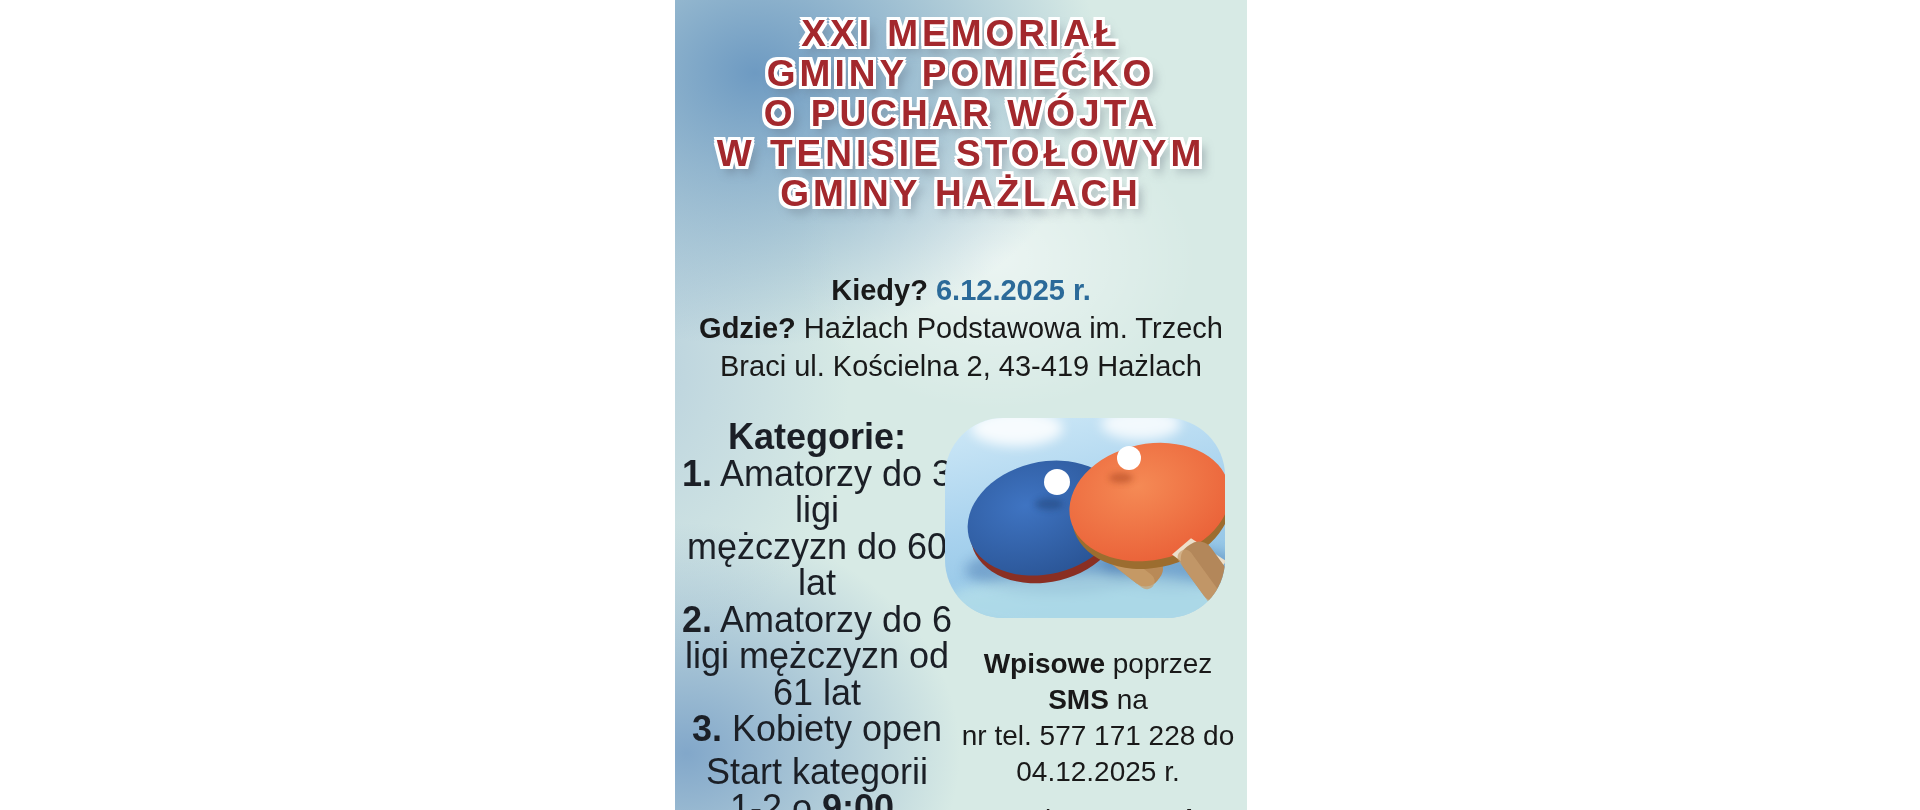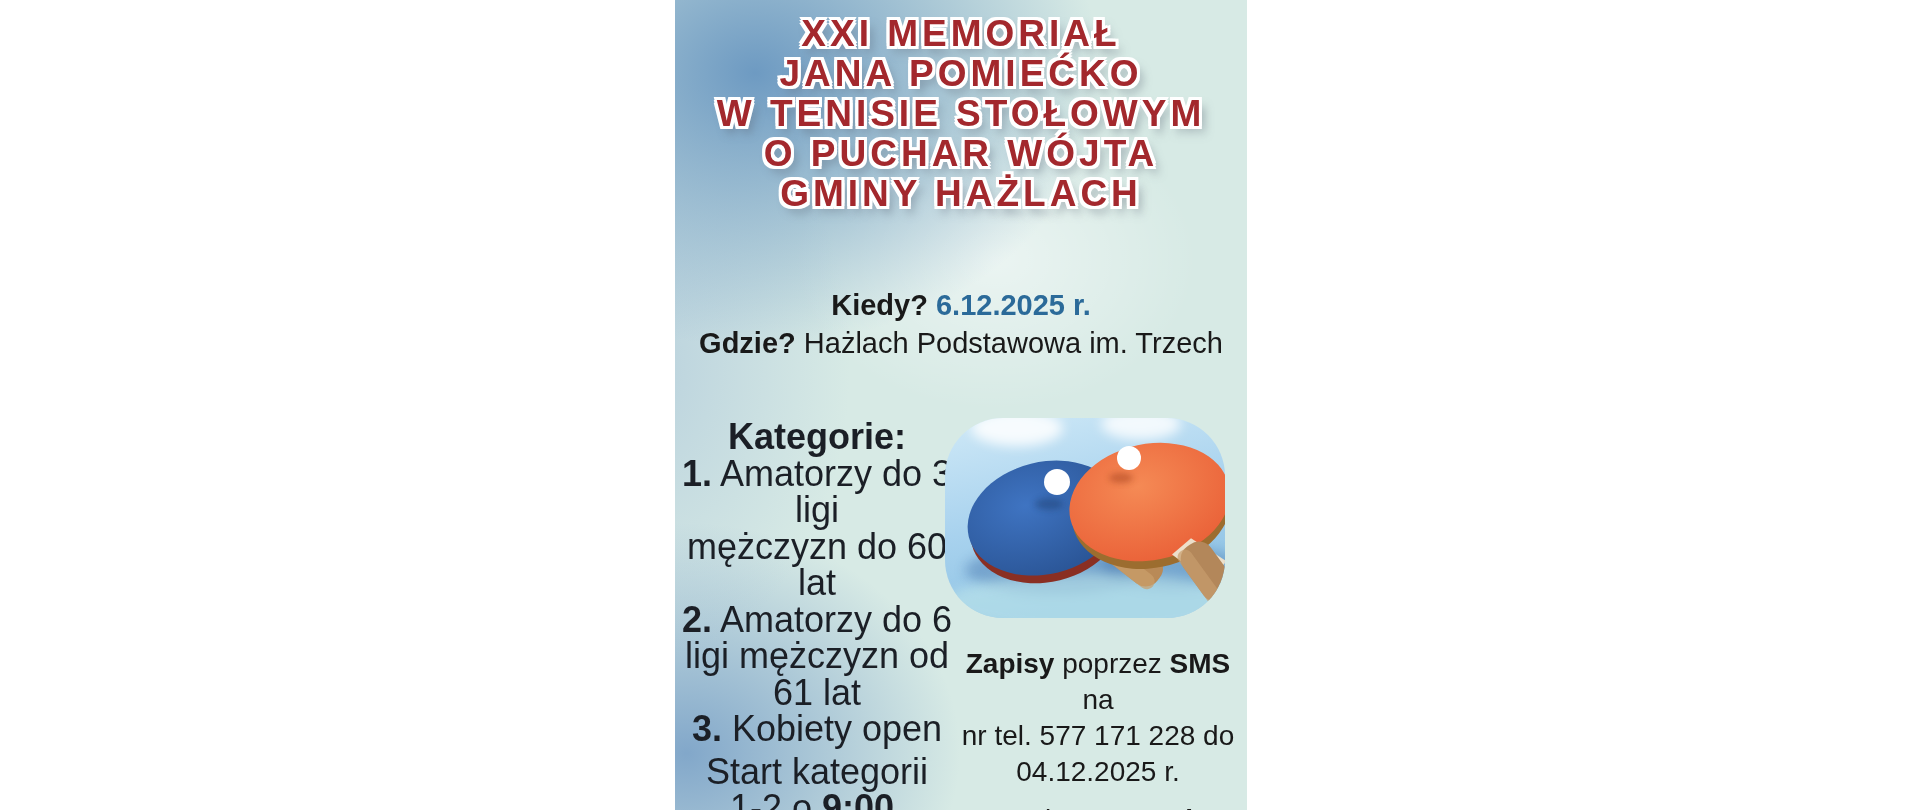--- a/index.html
+++ b/index.html
@@ -24,21 +24,21 @@
     font-size: 37px; font-weight: 700; letter-spacing: 4px; line-height: 40px;
     color: #a3282d; white-space: nowrap;
     text-shadow:
       -3px -3px 0 #fff, 0 -3px 0 #fff, 3px -3px 0 #fff,
       -3px  0   0 #fff, 3px  0   0 #fff,
       -3px  3px 0 #fff, 0  3px 0 #fff, 3px 3px 0 #fff,
       -2px -2px 0 #fff, 2px -2px 0 #fff, -2px 2px 0 #fff, 2px 2px 0 #fff,
       5px 7px 10px rgba(95,105,120,0.55);
   }
 
-  .info-block { position: absolute; top: 286px; left: 0; right: 0; text-align: center;
+  .info-block { position: absolute; top: 271px; left: 0; right: 0; text-align: center;
                 font-size: 29px; line-height: 38px; color: #191919; }
   .b { font-weight: 700; }
   .date { font-weight: 700; color: #2b6a99; }
 
   .left-col { position: absolute; left: 4px; top: 419px; width: 276px; text-align: center;
               font-size: 36px; line-height: 36.5px; color: #1b1f26; }
   .left-col .gap { margin-top: 6px; }
 
   .right-col { position: absolute; left: 278px; top: 646px; width: 290px; text-align: center;
                font-size: 28px; line-height: 36px; color: #191919; }
@@ -48,34 +48,37 @@
   .paddles svg { display: block; width: 280px; height: 200px; }
 </style>
 </head>
 <body>
 
 <div class="stage">
   <div class="poster">
 
     <div class="title-block">
       <div class="title-line">XXI MEMORIAŁ</div>
-      <div class="title-line">JANA POMIEĆKO</div>
+      <div class="title-line">GMINY POMIEĆKO</div>
+      <div class="title-line">O PUCHAR WÓJTA</div>
       <div class="title-line">W TENISIE STOŁOWYM</div>
-      <div class="title-line">O PUCHAR WÓJTA</div>
       <div class="title-line">GMINY HAŻLACH</div>
     </div>
 
     <div class="info-block">
       <div>
         <span class="b">Kiedy?</span>
         <span class="date">6.12.2025 r.</span>
       </div>
       <div>
         <span class="b">Gdzie?</span>
         <span>Hażlach Podstawowa im. Trzech</span>
+      </div>
+      <div>
+        <span>Braci ul. Kościelna 2, 43-419 Hażlach</span>
       </div>
     </div>
 
     <div class="left-col">
       <div class="b">Kategorie:</div>
       <div>
         <span class="b">1.</span>
         <span>Amatorzy do 3 ligi</span>
       </div>
       <div>
@@ -161,21 +164,21 @@
             <rect x="230" y="132" width="15" height="64" rx="7" transform="rotate(-24 247 164)" fill="#c79c6c" opacity="0.7"></rect>
           </g>
           <ellipse cx="176" cy="60" rx="12" ry="5" fill="#a33f1f" opacity="0.5" filter="url(#soft2)"></ellipse>
           <circle cx="184" cy="40" r="12" fill="#ffffff"></circle>
         </g>
       </svg>
     </div>
 
     <div class="right-col">
       <div>
-        <span class="b">Zapisy</span>
+        <span class="b">Wpisowe</span>
         <span>poprzez</span>
         <span class="b">SMS</span>
         <span>na</span>
       </div>
       <div>
         <span>nr tel. 577 171 228 do</span>
       </div>
       <div>
         <span>04.12.2025 r.</span>
       </div>

